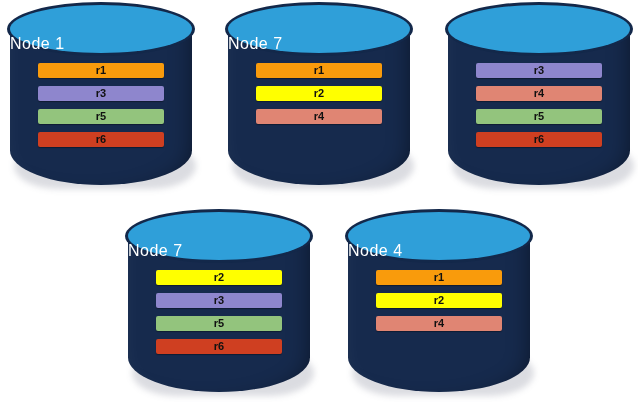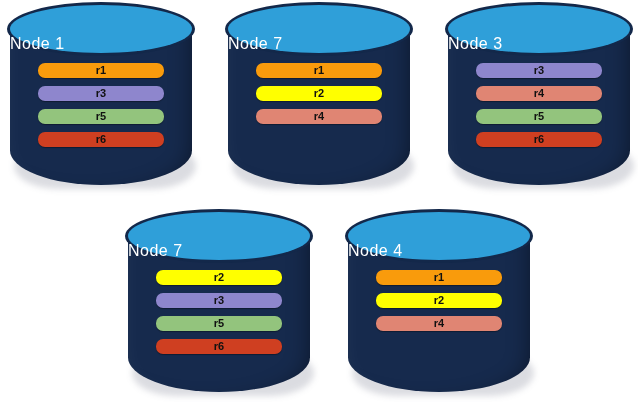--- a/index.html
+++ b/index.html
@@ -100,21 +100,21 @@
     left: 28px;
     right: 28px;
     top: 58px;
     z-index: 5;
   }
 
   .replica-bar {
     position: relative;
     height: 15px;
     margin-bottom: 8px;
-    border-radius: 7px;
+    border-radius: 2px;
     text-align: center;
     font-size: 11px;
     font-weight: bold;
     line-height: 15px;
     color: #111111;
     box-shadow: 0 1px 1px rgba(0,0,0,0.35);
   }
 
   .replica-bar:last-child { margin-bottom: 0; }
 </style>
@@ -145,21 +145,20 @@
         <div class="replica-bar" style="background: rgb(249, 155, 12);">r1</div>
         <div class="replica-bar" style="background: rgb(255, 255, 0);">r2</div>
         <div class="replica-bar" style="background: rgb(224, 133, 115);">r4</div>
       </div>
     </div>
     <div class="node" style="left: 448px; top: 5px; width: 182px; height: 180px;">
       <div class="node-shadow"></div>
       <div class="node-body" style="background: rgb(22, 42, 77);"></div>
       <div class="node-top-ring" style="background: rgb(19, 40, 74);"></div>
       <div class="node-top" style="background: rgb(47, 159, 217);"></div>
-      <div class="node-title" style="color: rgb(255, 255, 255);">Node  3</div>
       <div class="replica-list">
         <div class="replica-bar" style="background: rgb(142, 134, 205);">r3</div>
         <div class="replica-bar" style="background: rgb(224, 133, 115);">r4</div>
         <div class="replica-bar" style="background: rgb(147, 196, 125);">r5</div>
         <div class="replica-bar" style="background: rgb(207, 63, 33);">r6</div>
       </div>
     </div>
     <div class="node" style="left: 128px; top: 212px; width: 182px; height: 180px;">
       <div class="node-shadow"></div>
       <div class="node-body" style="background: rgb(22, 42, 77);"></div>

